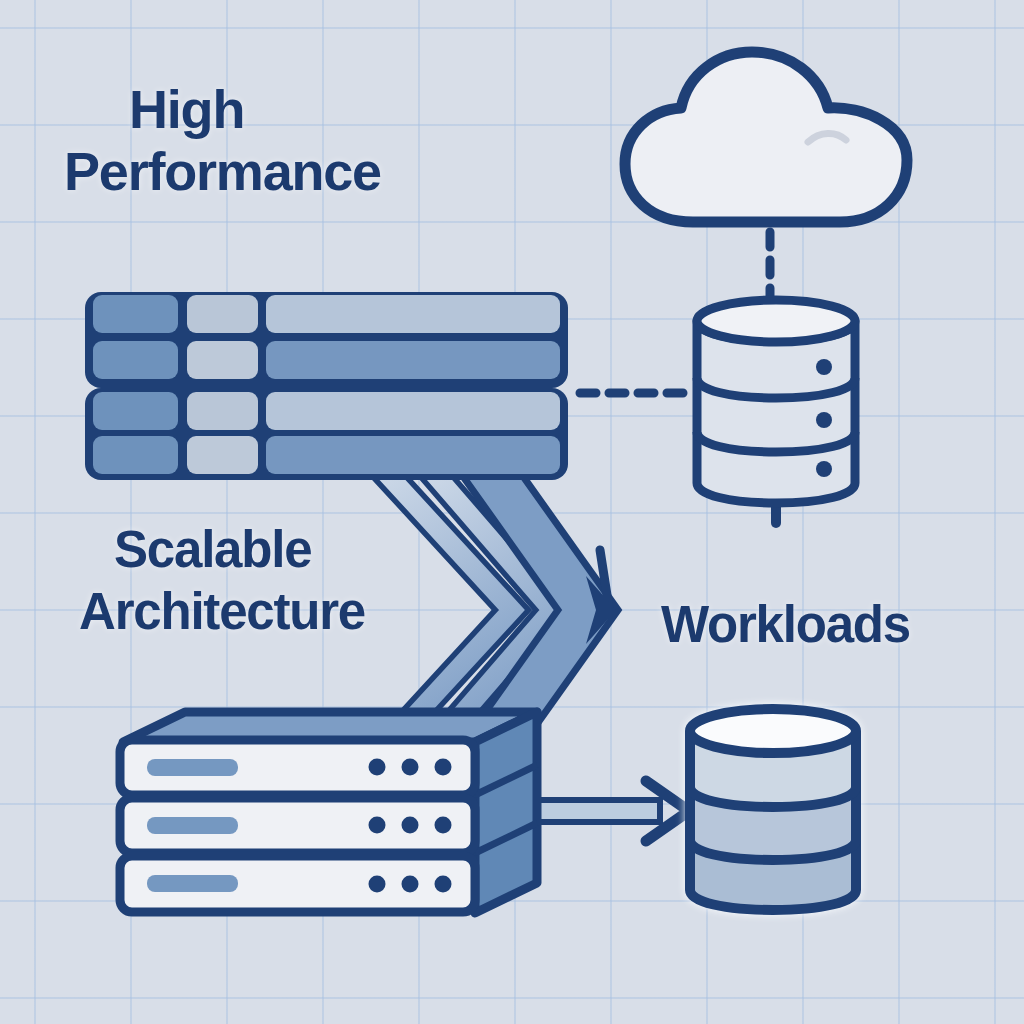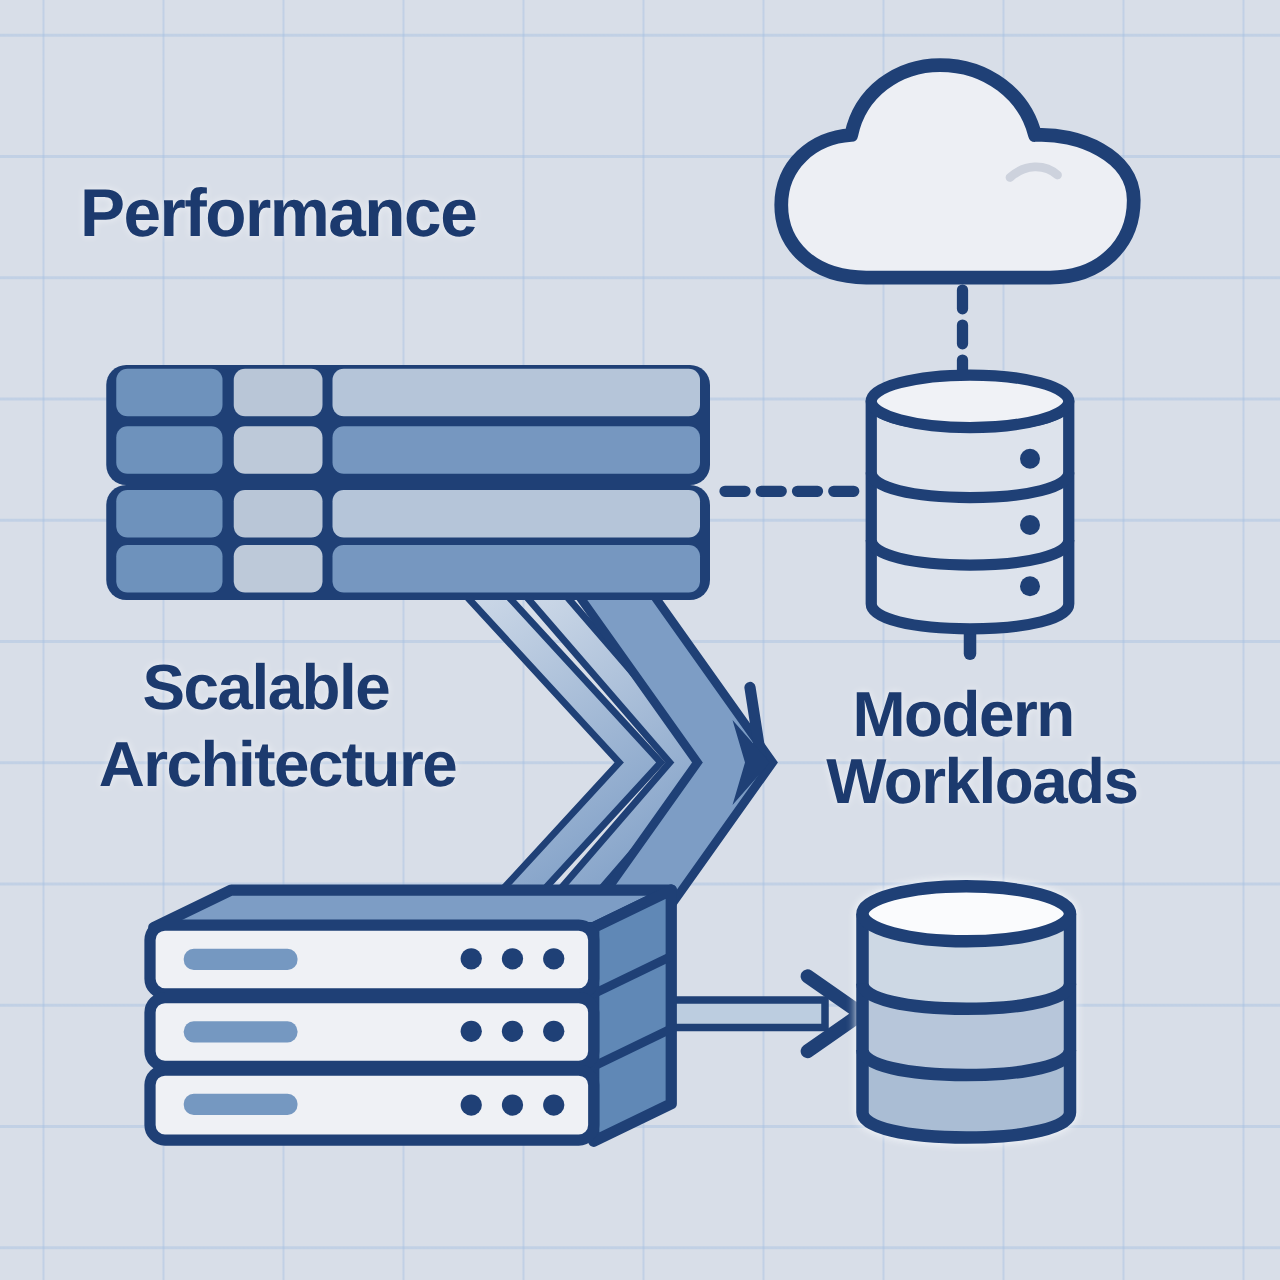--- a/index.html
+++ b/index.html
@@ -154,21 +154,21 @@
                C 856,799 821,807 773,807 C 725,807 690,799 690,787 Z" fill="#b7c6da"></path>
       <path d="M 690,840 L 690,890 C 690,902 725,910 773,910 C 821,910 856,902 856,890 L 856,840
                C 856,852 821,860 773,860 C 725,860 690,852 690,840 Z" fill="#aabdd4"></path>
       <path d="M 690,731 L 690,890 C 690,902 725,910 773,910 C 821,910 856,902 856,890 L 856,731" fill="none" stroke="#1f4076" stroke-width="10" stroke-linejoin="round"></path>
       <path d="M 690,787 C 690,799 725,807 773,807 C 821,807 856,799 856,787" fill="none" stroke="#1f4076" stroke-width="10"></path>
       <path d="M 690,840 C 690,852 725,860 773,860 C 821,860 856,852 856,840" fill="none" stroke="#1f4076" stroke-width="10"></path>
       <ellipse cx="773" cy="731" rx="83" ry="22" fill="#fafbfd" stroke="#1f4076" stroke-width="10"></ellipse>
     </g>
   </svg>
 
+  <div class="lbl lbl-lg" id="hp1">High</div>
   <div class="lbl lbl-lg" id="hp2">Performance</div>
 
   <div class="lbl lbl-md" id="sa2">Architecture</div>
   <div class="lbl lbl-md" id="sa1">Scalable</div>
 
-  <div class="lbl lbl-md" id="mw1">Modern</div>
   <div class="lbl lbl-md" id="mw2">Workloads</div>
 
 </div>
 
 </body></html>

